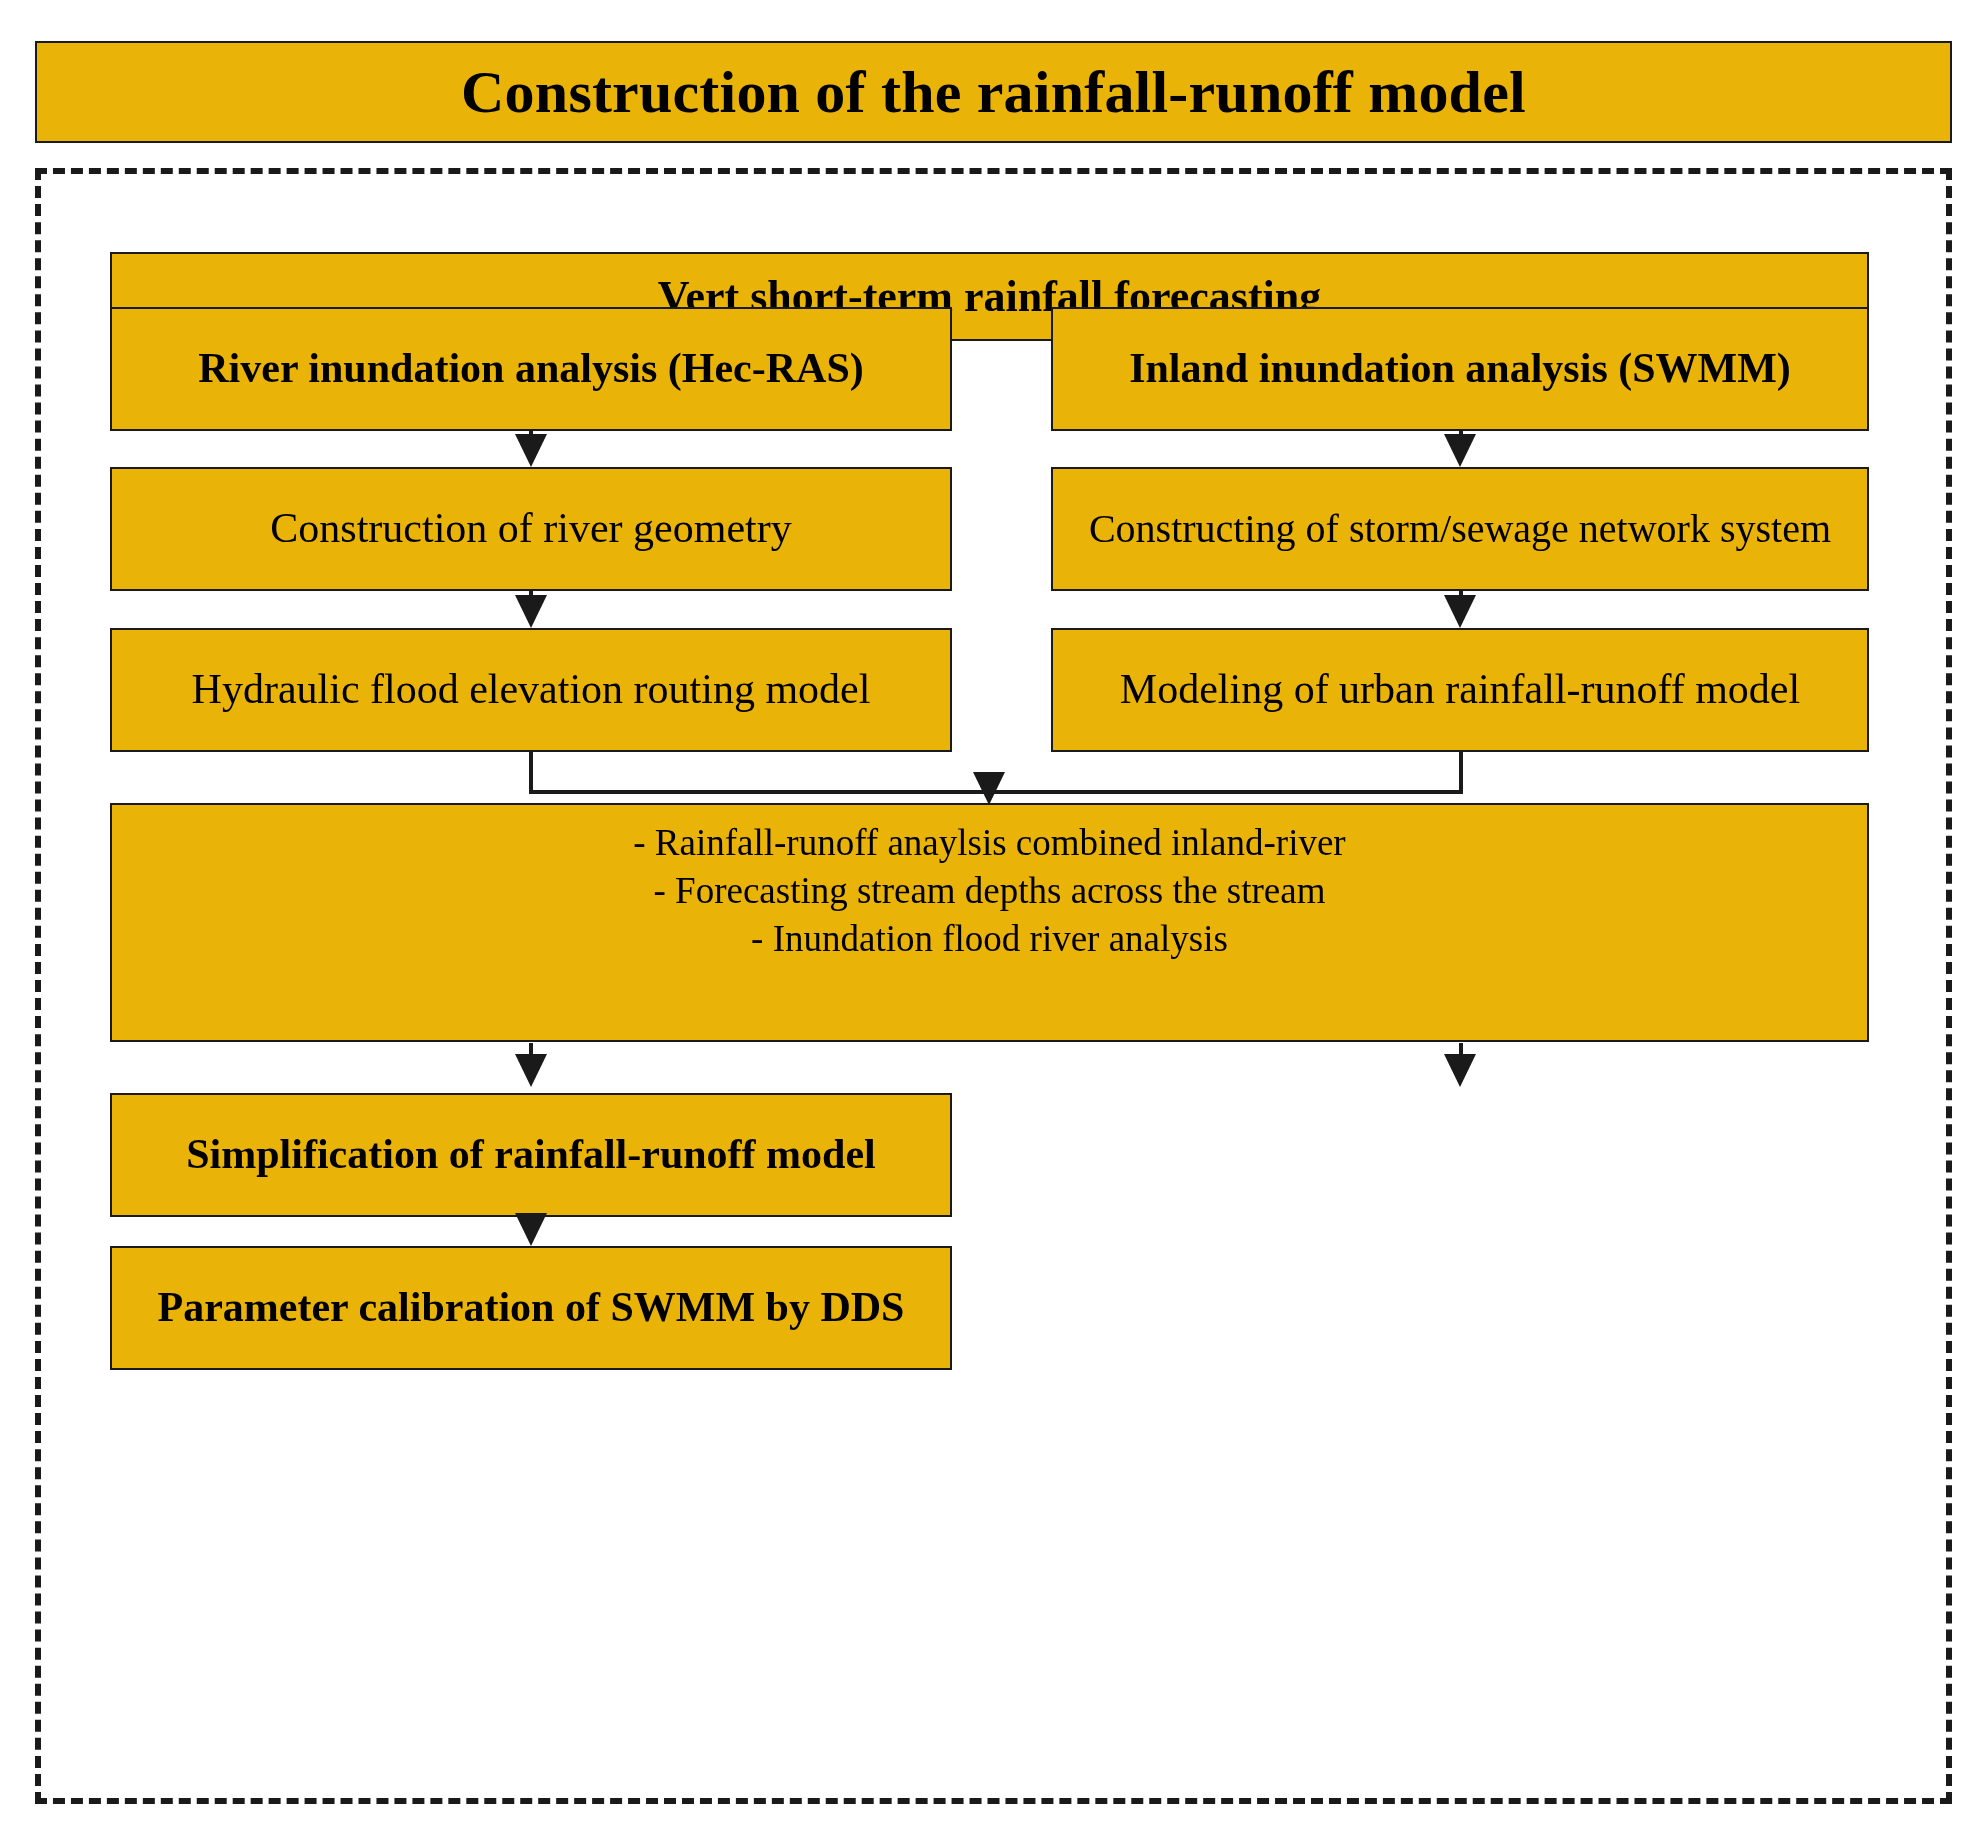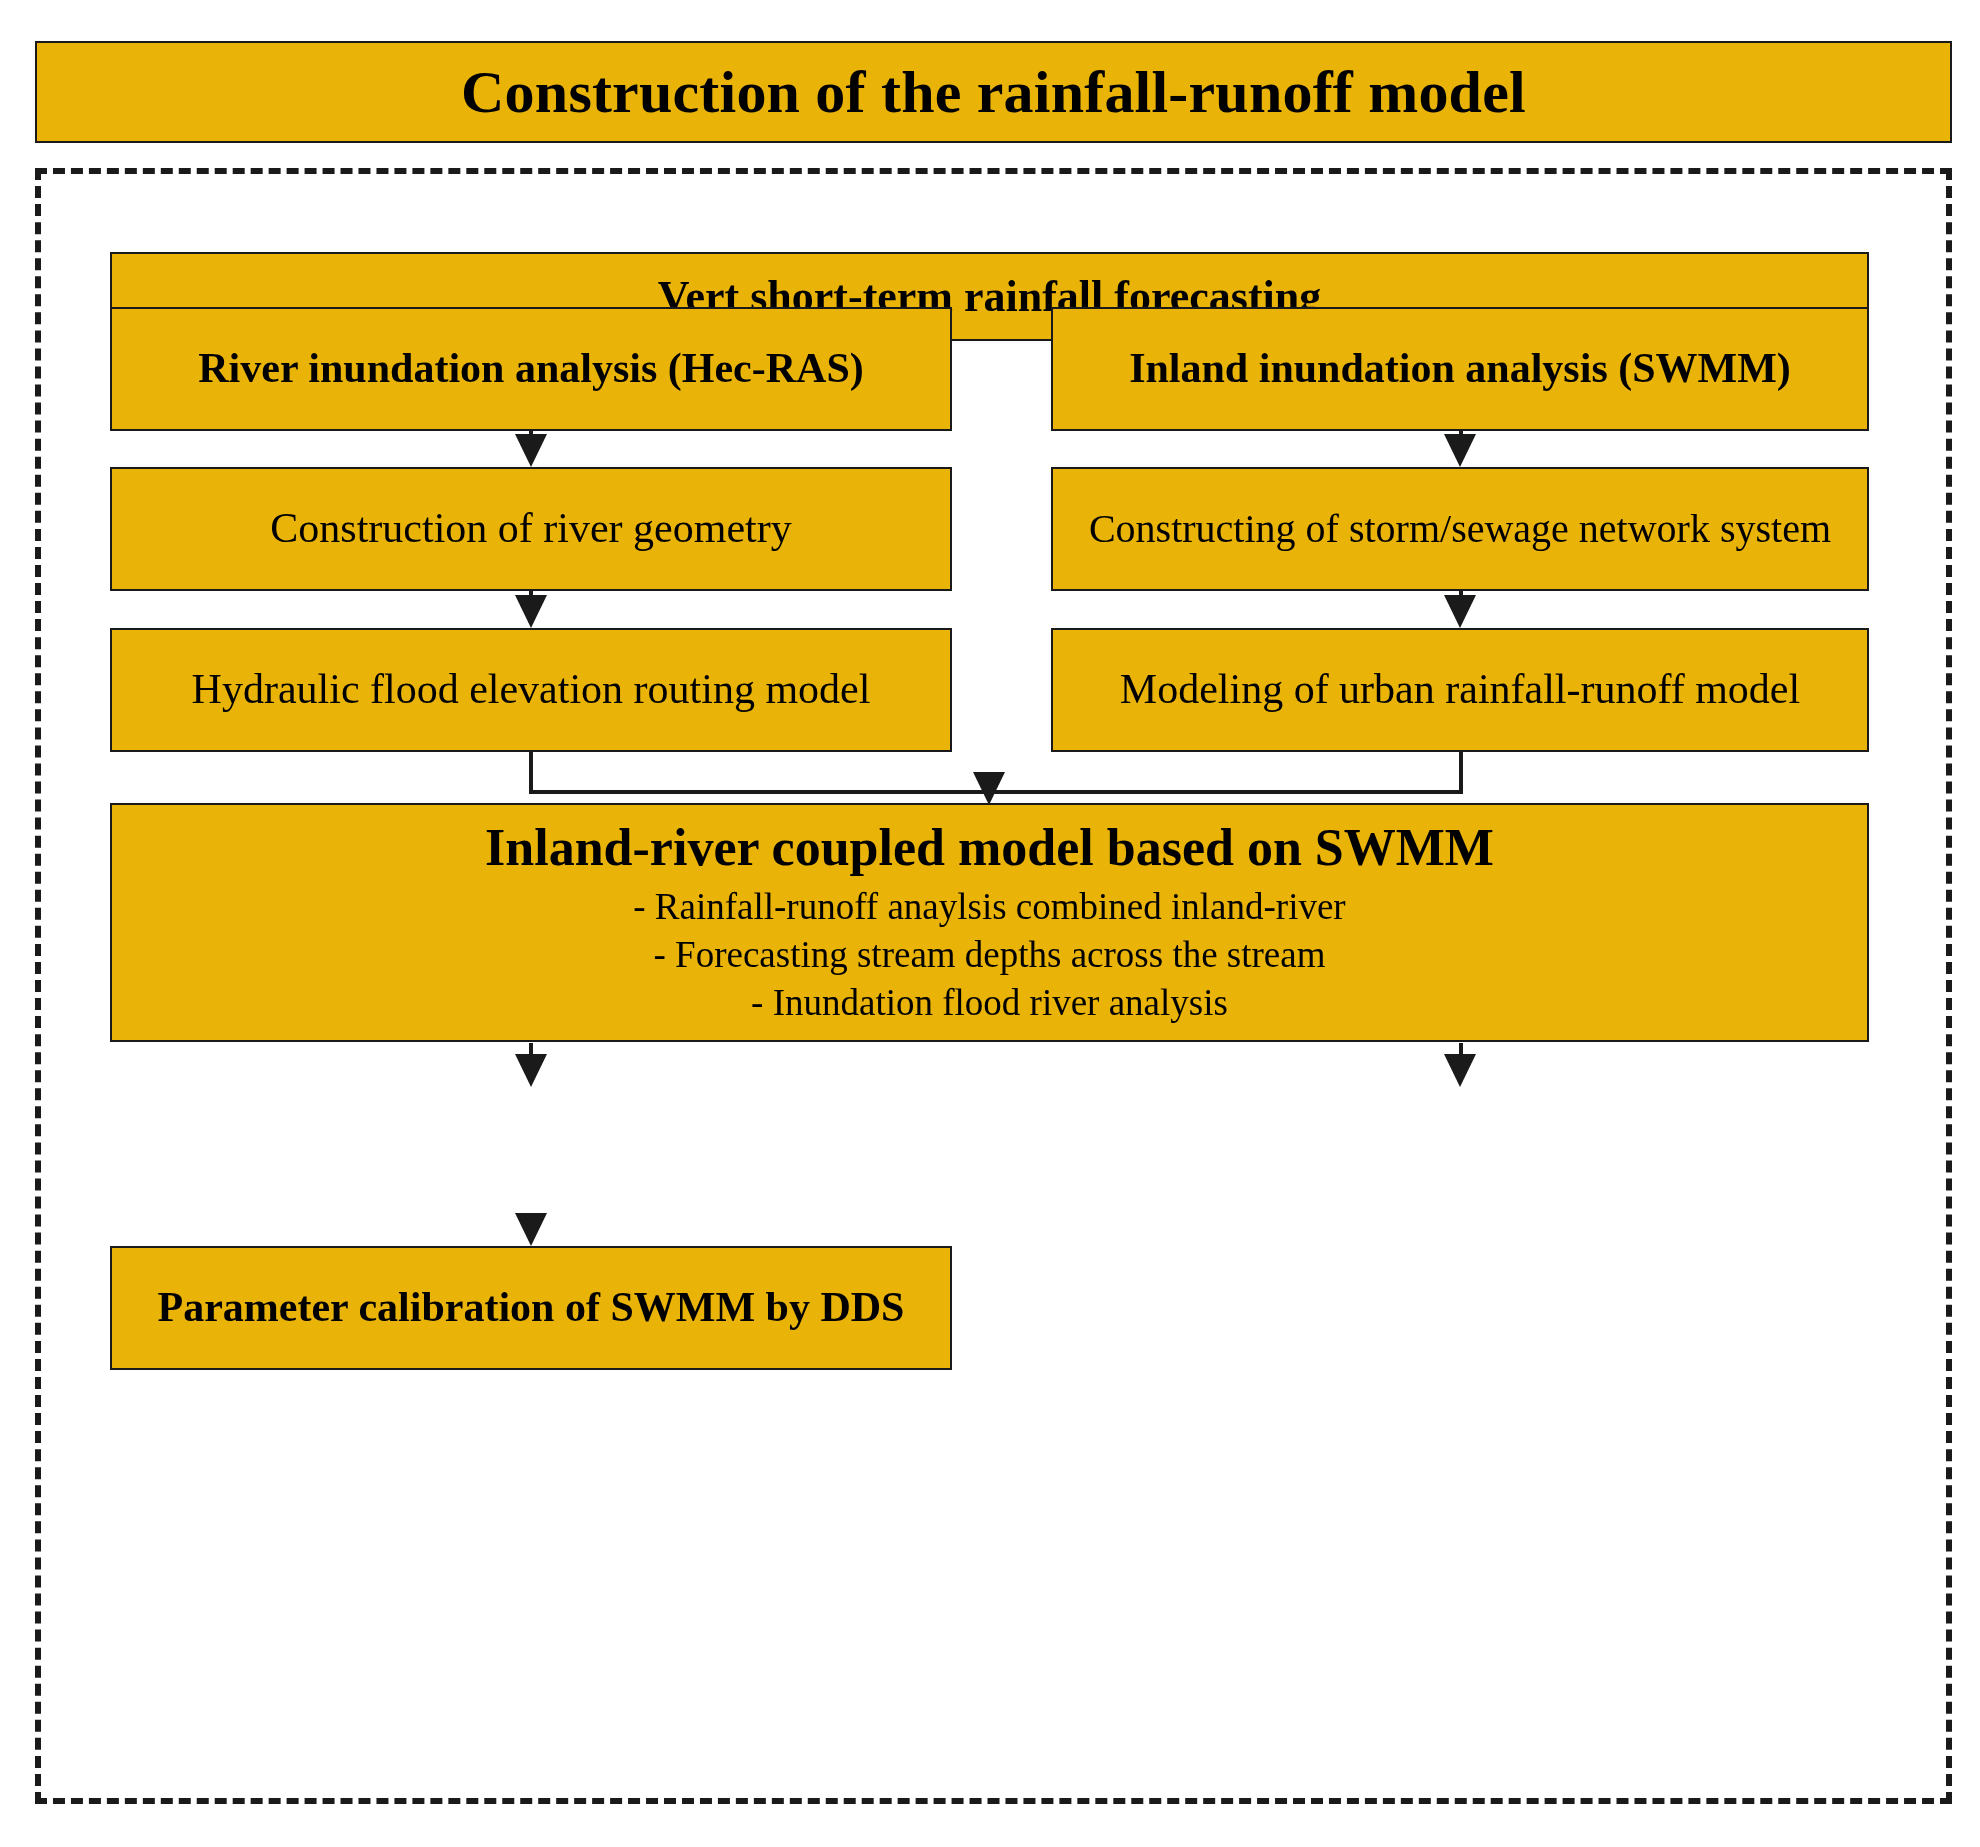--- a/index.html
+++ b/index.html
@@ -173,26 +173,28 @@
   </div>
 
   <div class="nbox" id="hydraulic-routing-box">
     <span class="txt">Hydraulic flood elevation routing model</span>
   </div>
   <div class="nbox" id="urban-runoff-box">
     <span class="txt">Modeling of urban rainfall-runoff model</span>
   </div>
 
   <div class="nbox" id="coupled-model-box">
-    <span class="heading">Inland-river coupled model based on SWMM</span>
     <span class="bullets">- Rainfall-runoff anaylsis combined inland-river</span>
     <span class="bullets">- Forecasting stream depths across the stream</span>
     <span class="bullets">- Inundation flood river analysis</span>
   </div>
 
+  <div class="nbox" id="simplification-box">
+    <span class="txt">Simplification of rainfall-runoff model</span>
+  </div>
   <div class="nbox" id="calibration-box">
     <span class="txt">Parameter calibration of SWMM by DDS</span>
   </div>
 
   <div class="vline" style="left:529px; top:431px; height:13.5px;"></div>
   <div class="arrowhead" style="left:515px; top:434px;"></div>
 
   <div class="vline" style="left:529px; top:591px; height:13.5px;"></div>
   <div class="arrowhead" style="left:515px; top:595px;"></div>
 

